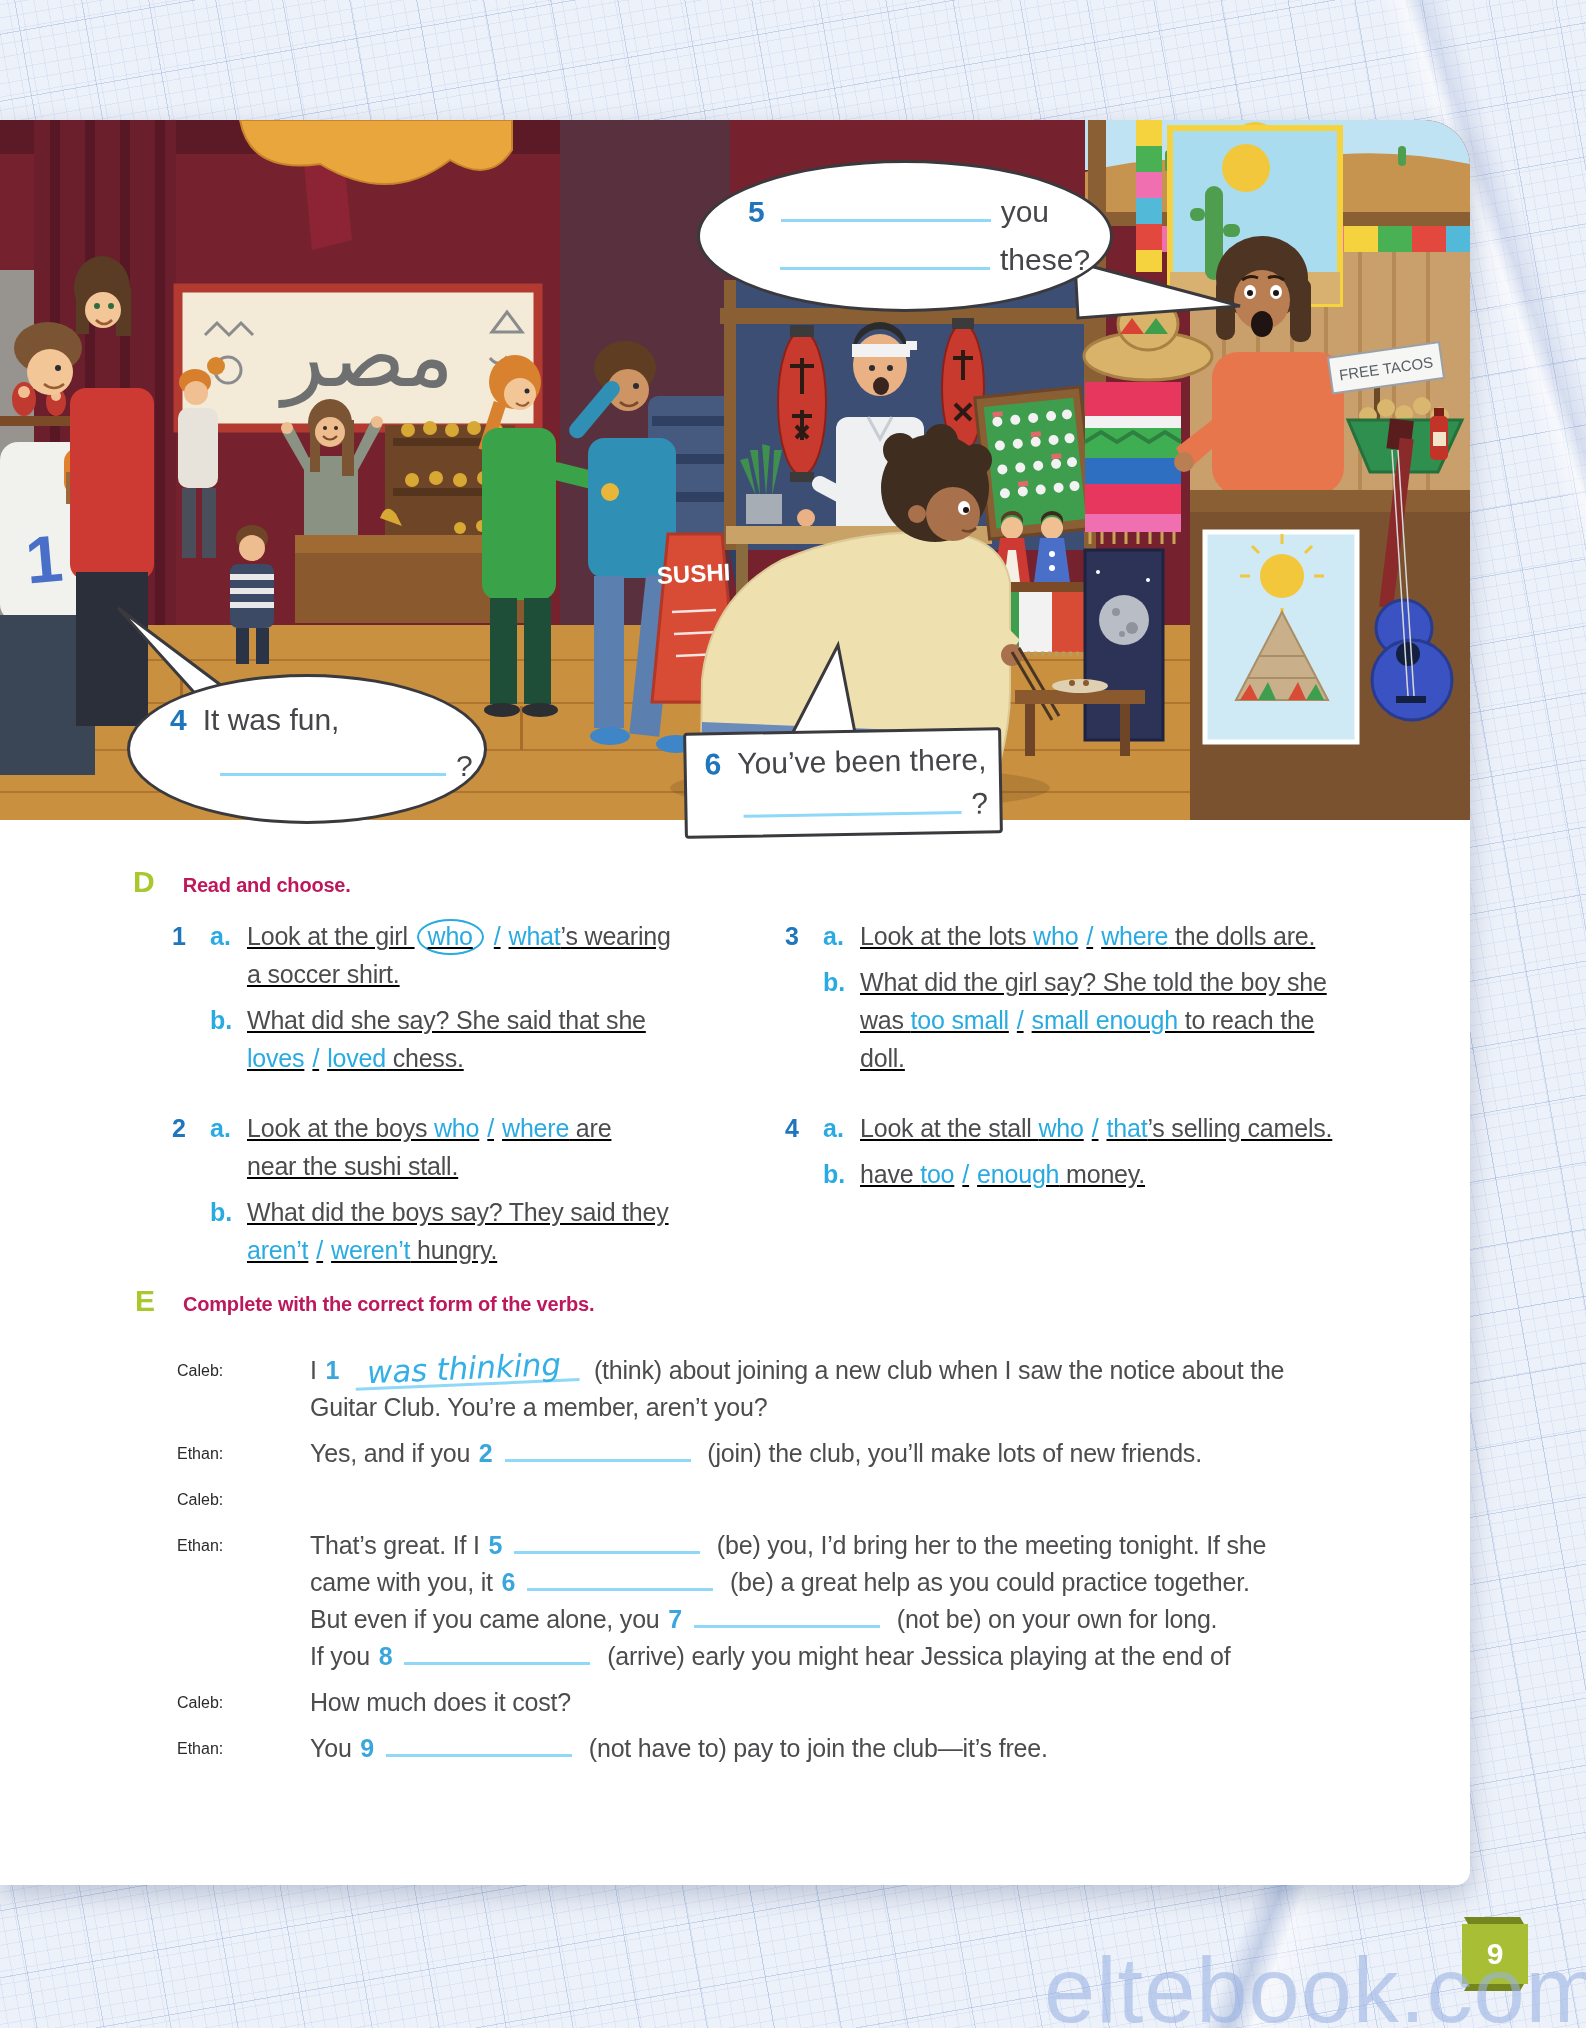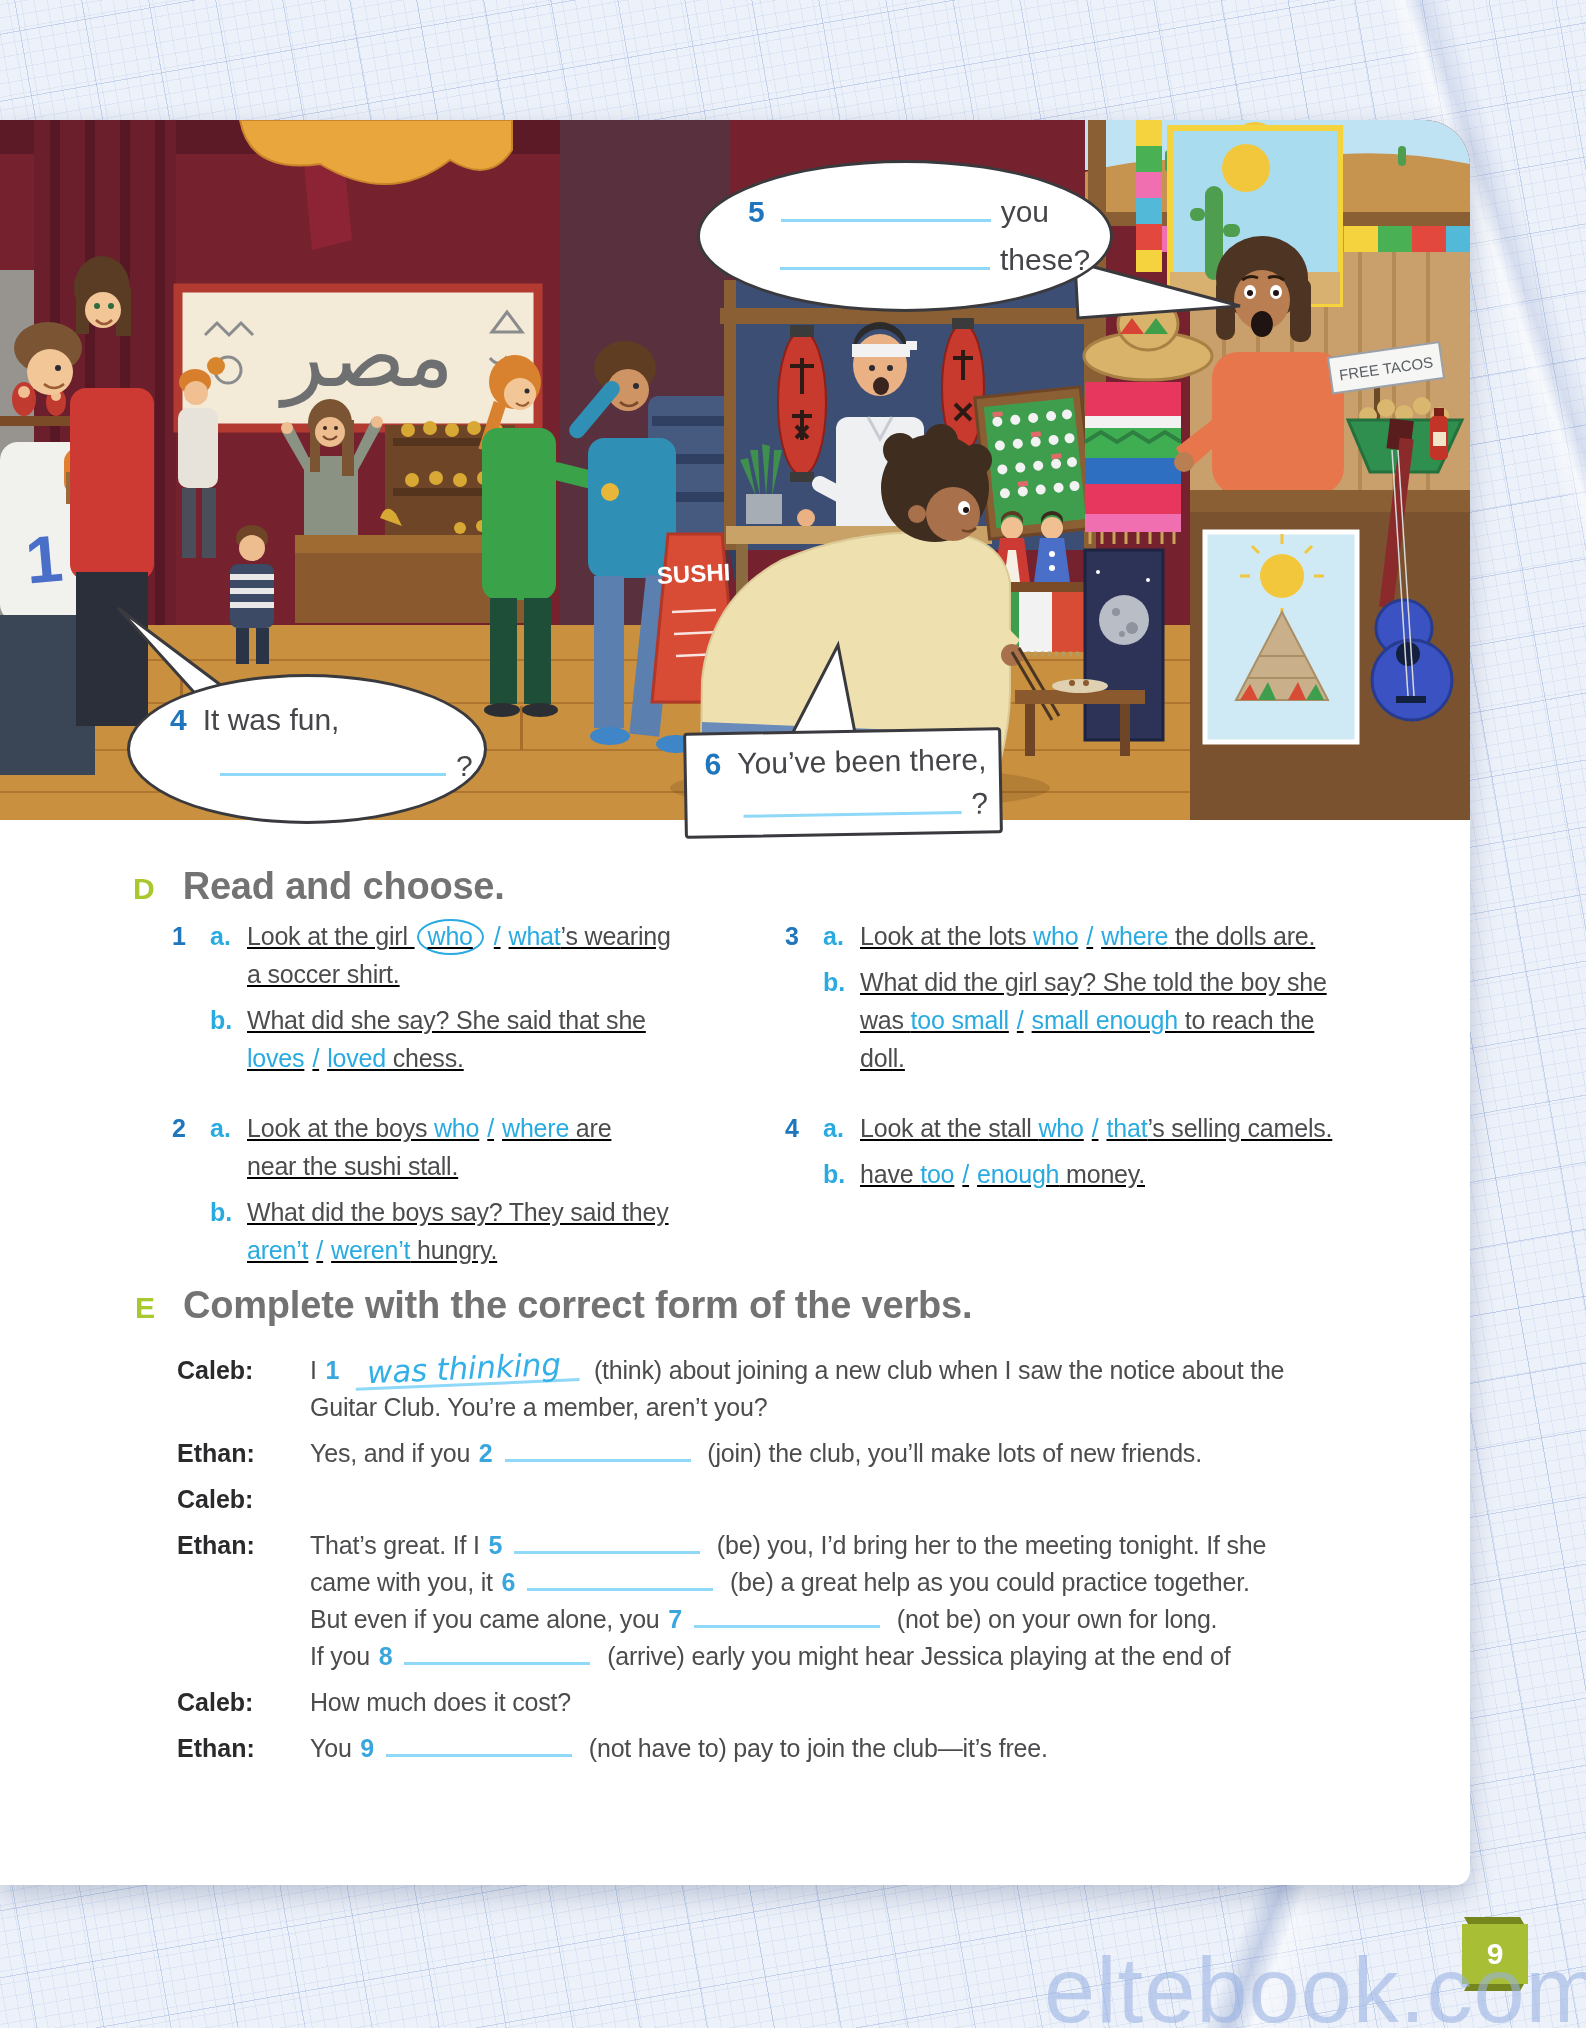--- a/index.html
+++ b/index.html
@@ -37,42 +37,42 @@
   .b4{left:127px;top:554px;width:360px;height:150px;padding:26px 0 0 40px;box-sizing:border-box;}
   .b4 .l2{margin:10px 0 0 50px;}
   .b5{left:697px;top:40px;width:416px;height:152px;padding:30px 0 0 48px;box-sizing:border-box;}
   .b5 .l2{margin:12px 0 0 32px;}
   .b6{left:684px;top:610px;width:318px;height:106px;padding:12px 0 0 18px;box-sizing:border-box;
       transform:rotate(-1deg);border-radius:4px;}
   .b6 .l2{margin:8px 0 0 38px;}
   
   .sec-head{position:absolute;white-space:nowrap;}
   .sec-letter{color:var(--green);font-weight:bold;font-size:30px;margin-right:28px;}
-  .sec-title{color:#737373;font-size:38px;font-weight:bold;letter-spacing:-.2px;}
+  .sec-title{color:#be185d;font-size:20px;font-weight:bold;letter-spacing:-.2px;}
   .d-col{position:absolute;top:797px;}
   .d-col.c1{left:172px;width:600px;}
   .d-col.c2{left:785px;width:680px;}
   .d-item{display:flex;margin-bottom:24px;}
   .d-num{width:38px;color:var(--dblue);font-weight:bold;font-size:25px;line-height:38px;flex:none;}
   .d-parts{flex:1;}
   .d-part{display:flex;margin-bottom:8px;}
   .d-letter{width:37px;color:var(--blue);font-weight:bold;font-size:25px;line-height:38px;flex:none;}
   .d-text{flex:1;text-decoration:underline;}
   .tline{white-space:nowrap;font-size:25px;line-height:38px;letter-spacing:-.2px;color:var(--ink);}
   .seg-blue{color:var(--blue);}
   .seg-slash{color:var(--blue);padding:0 8px;}
   .seg-circle{color:var(--blue);border:2.5px solid var(--blue);border-radius:50%;padding:1px 9px 3px;margin:0 2px;}
   .seg-num{color:#3aa6de;font-weight:bold;margin:0 8px 0 2px;}
   .seg-blank{display:inline-block;width:186px;height:22px;border-bottom:3px solid var(--blank);margin:0 10px 0 4px;}
   .seg-hand{font-family:"DejaVu Sans",sans-serif;font-style:italic;color:#35b0e6;font-size:31px;
             display:inline-block;transform:rotate(-2.5deg);border-bottom:3px solid var(--blank);
             padding:0 18px 0 12px;margin:0 8px;line-height:30px;}
   .e-turns{position:absolute;left:177px;top:1232px;width:1285px;}
   .e-turn{display:flex;margin-bottom:9px;}
-  .e-speaker{width:133px;flex:none;font-weight:bold;color:#2a2a2c;font-size:25px;line-height:37px;}
+  .e-speaker{width:133px;flex:none;font-weight:normal;color:#2a2a2c;font-size:16px;line-height:37px;}
   .e-text{flex:1;}
   .e-text .tline{line-height:37px;}
   
   .watermark{position:absolute;left:1044px;top:1938px;font-size:92px;color:rgba(154,178,226,.58);
              z-index:9;white-space:nowrap;letter-spacing:1px;}
   .page-tab{position:absolute;left:1462px;top:1924px;width:66px;height:60px;background:#a8bf35;
             z-index:8;display:flex;align-items:center;justify-content:center;}
   .page-tab:before{content:"";position:absolute;left:4px;top:-7px;width:56px;height:7px;background:#75861f;transform:skewX(30deg);}
   .page-tab:after{content:"";position:absolute;left:4px;bottom:-7px;width:56px;height:7px;background:#75861f;transform:skewX(-30deg);}
   .page-tab span{color:#fff;font-weight:bold;font-size:30px;}

